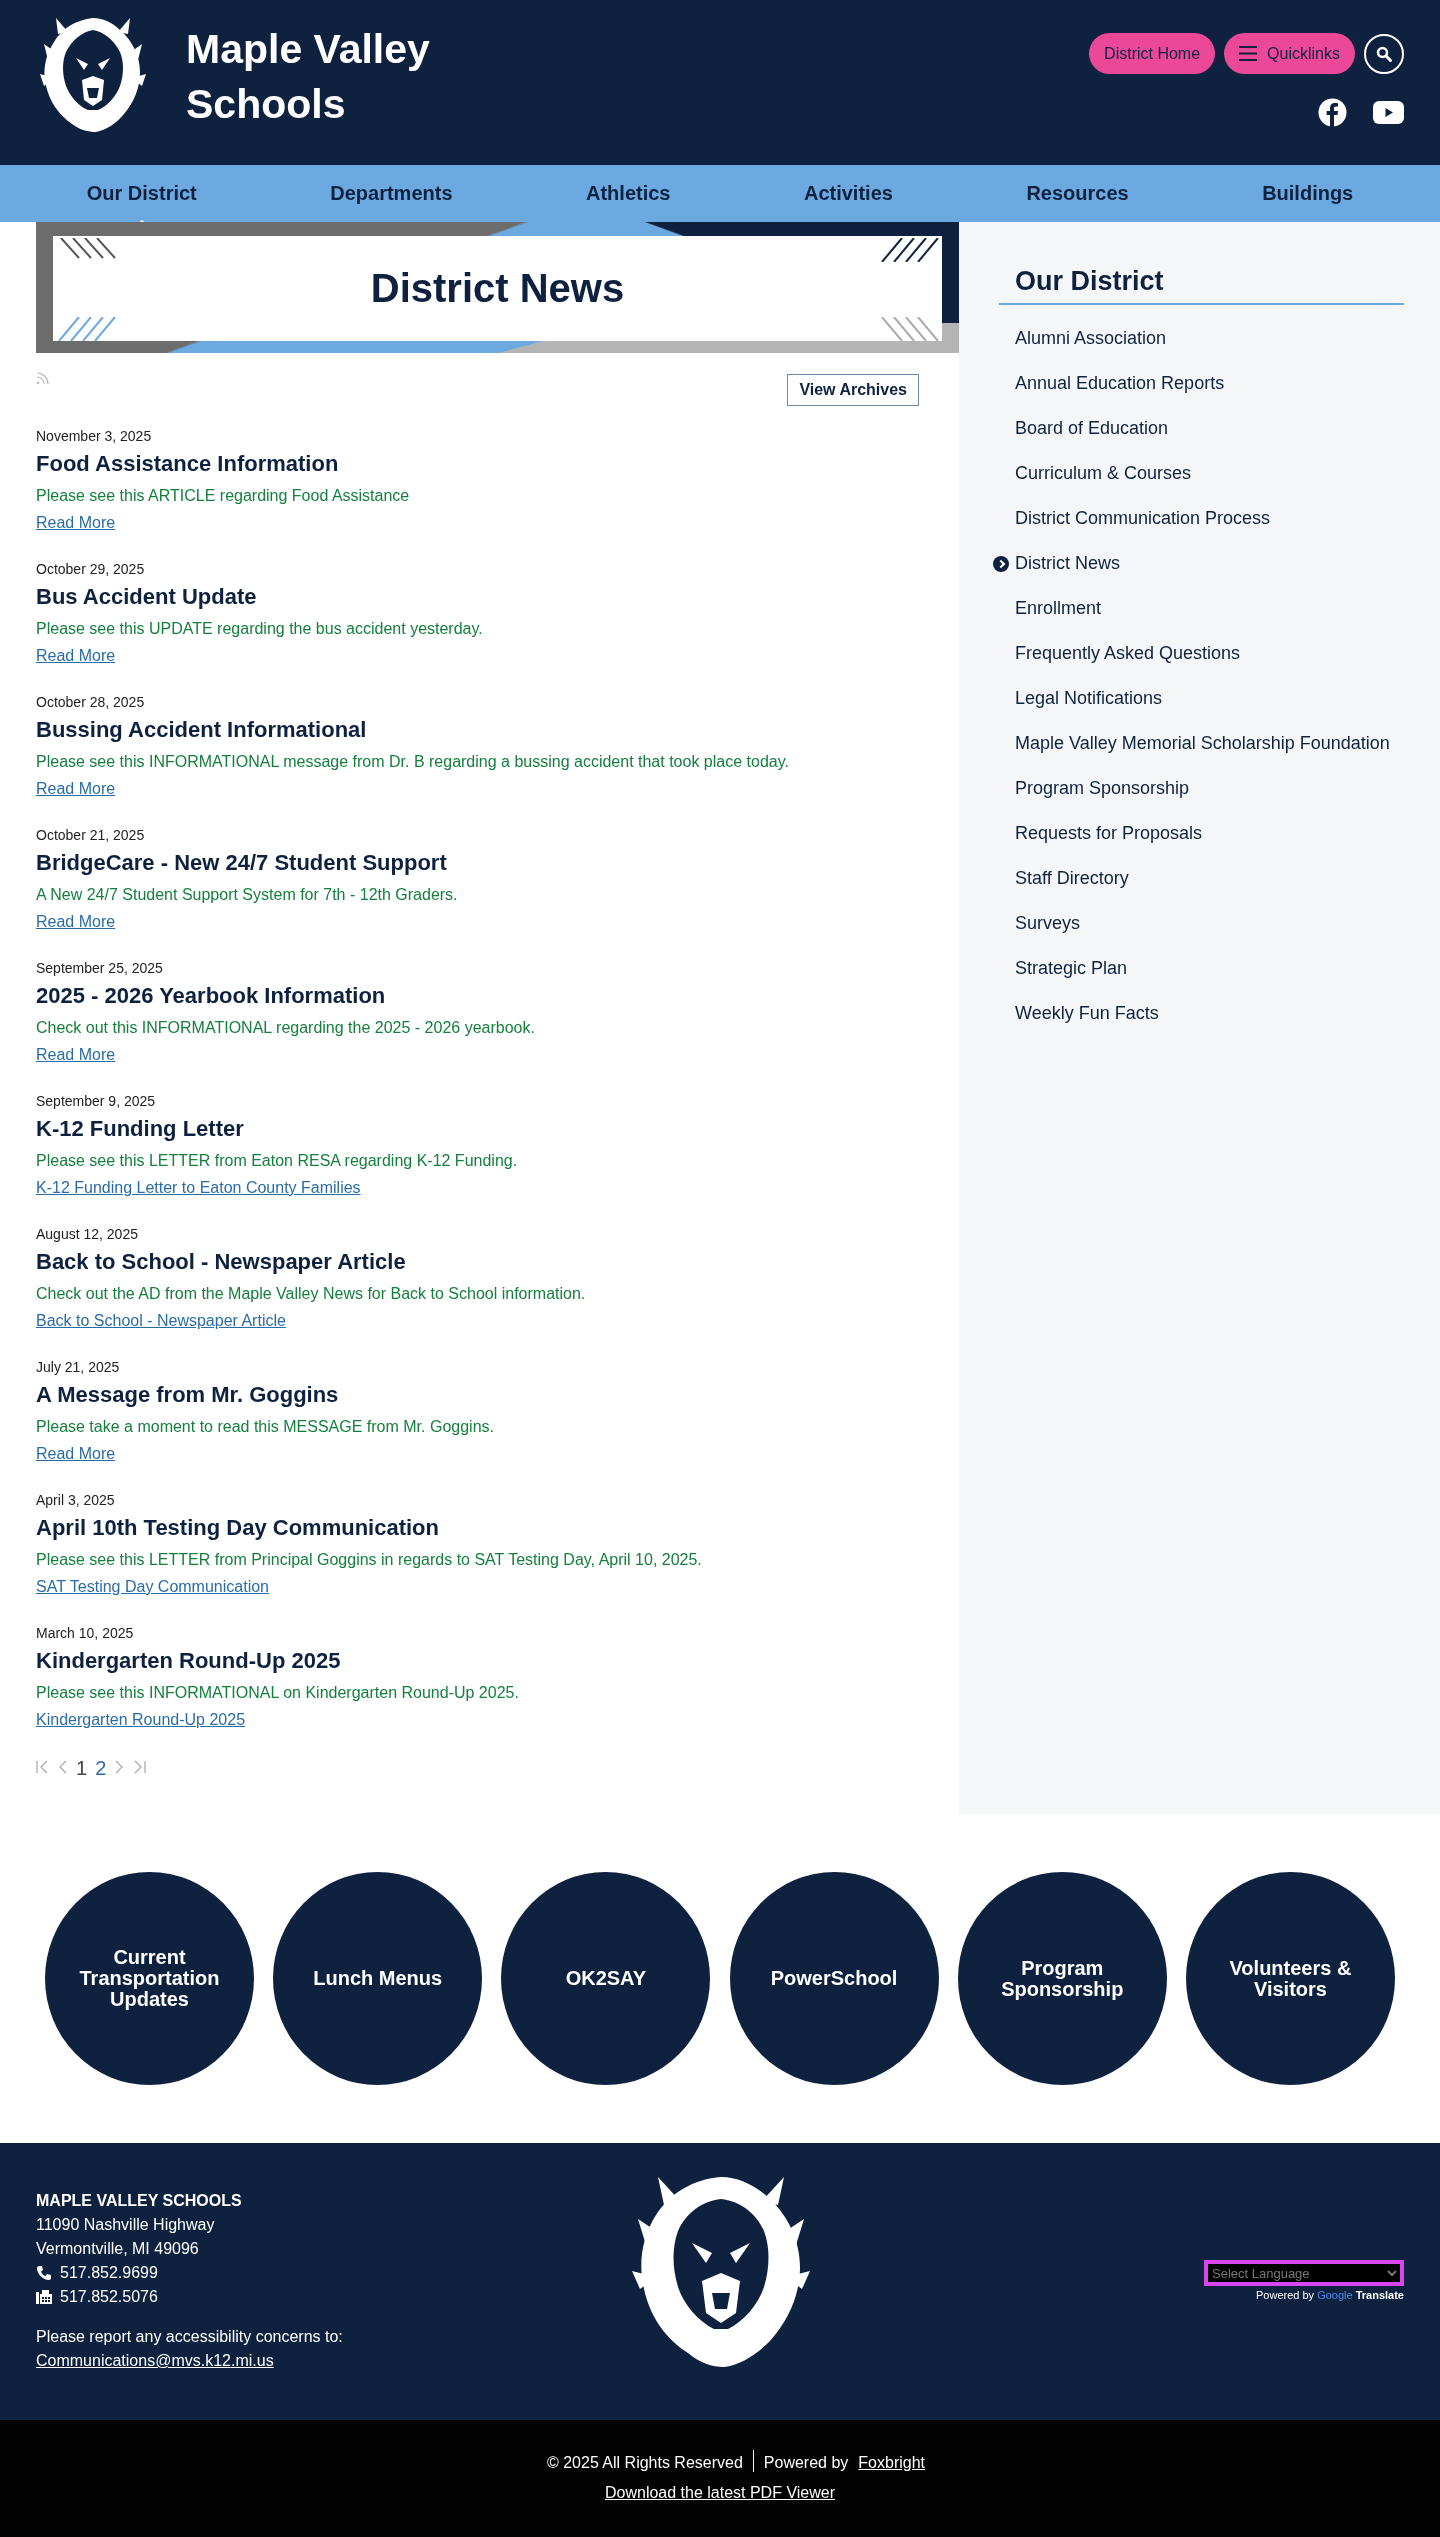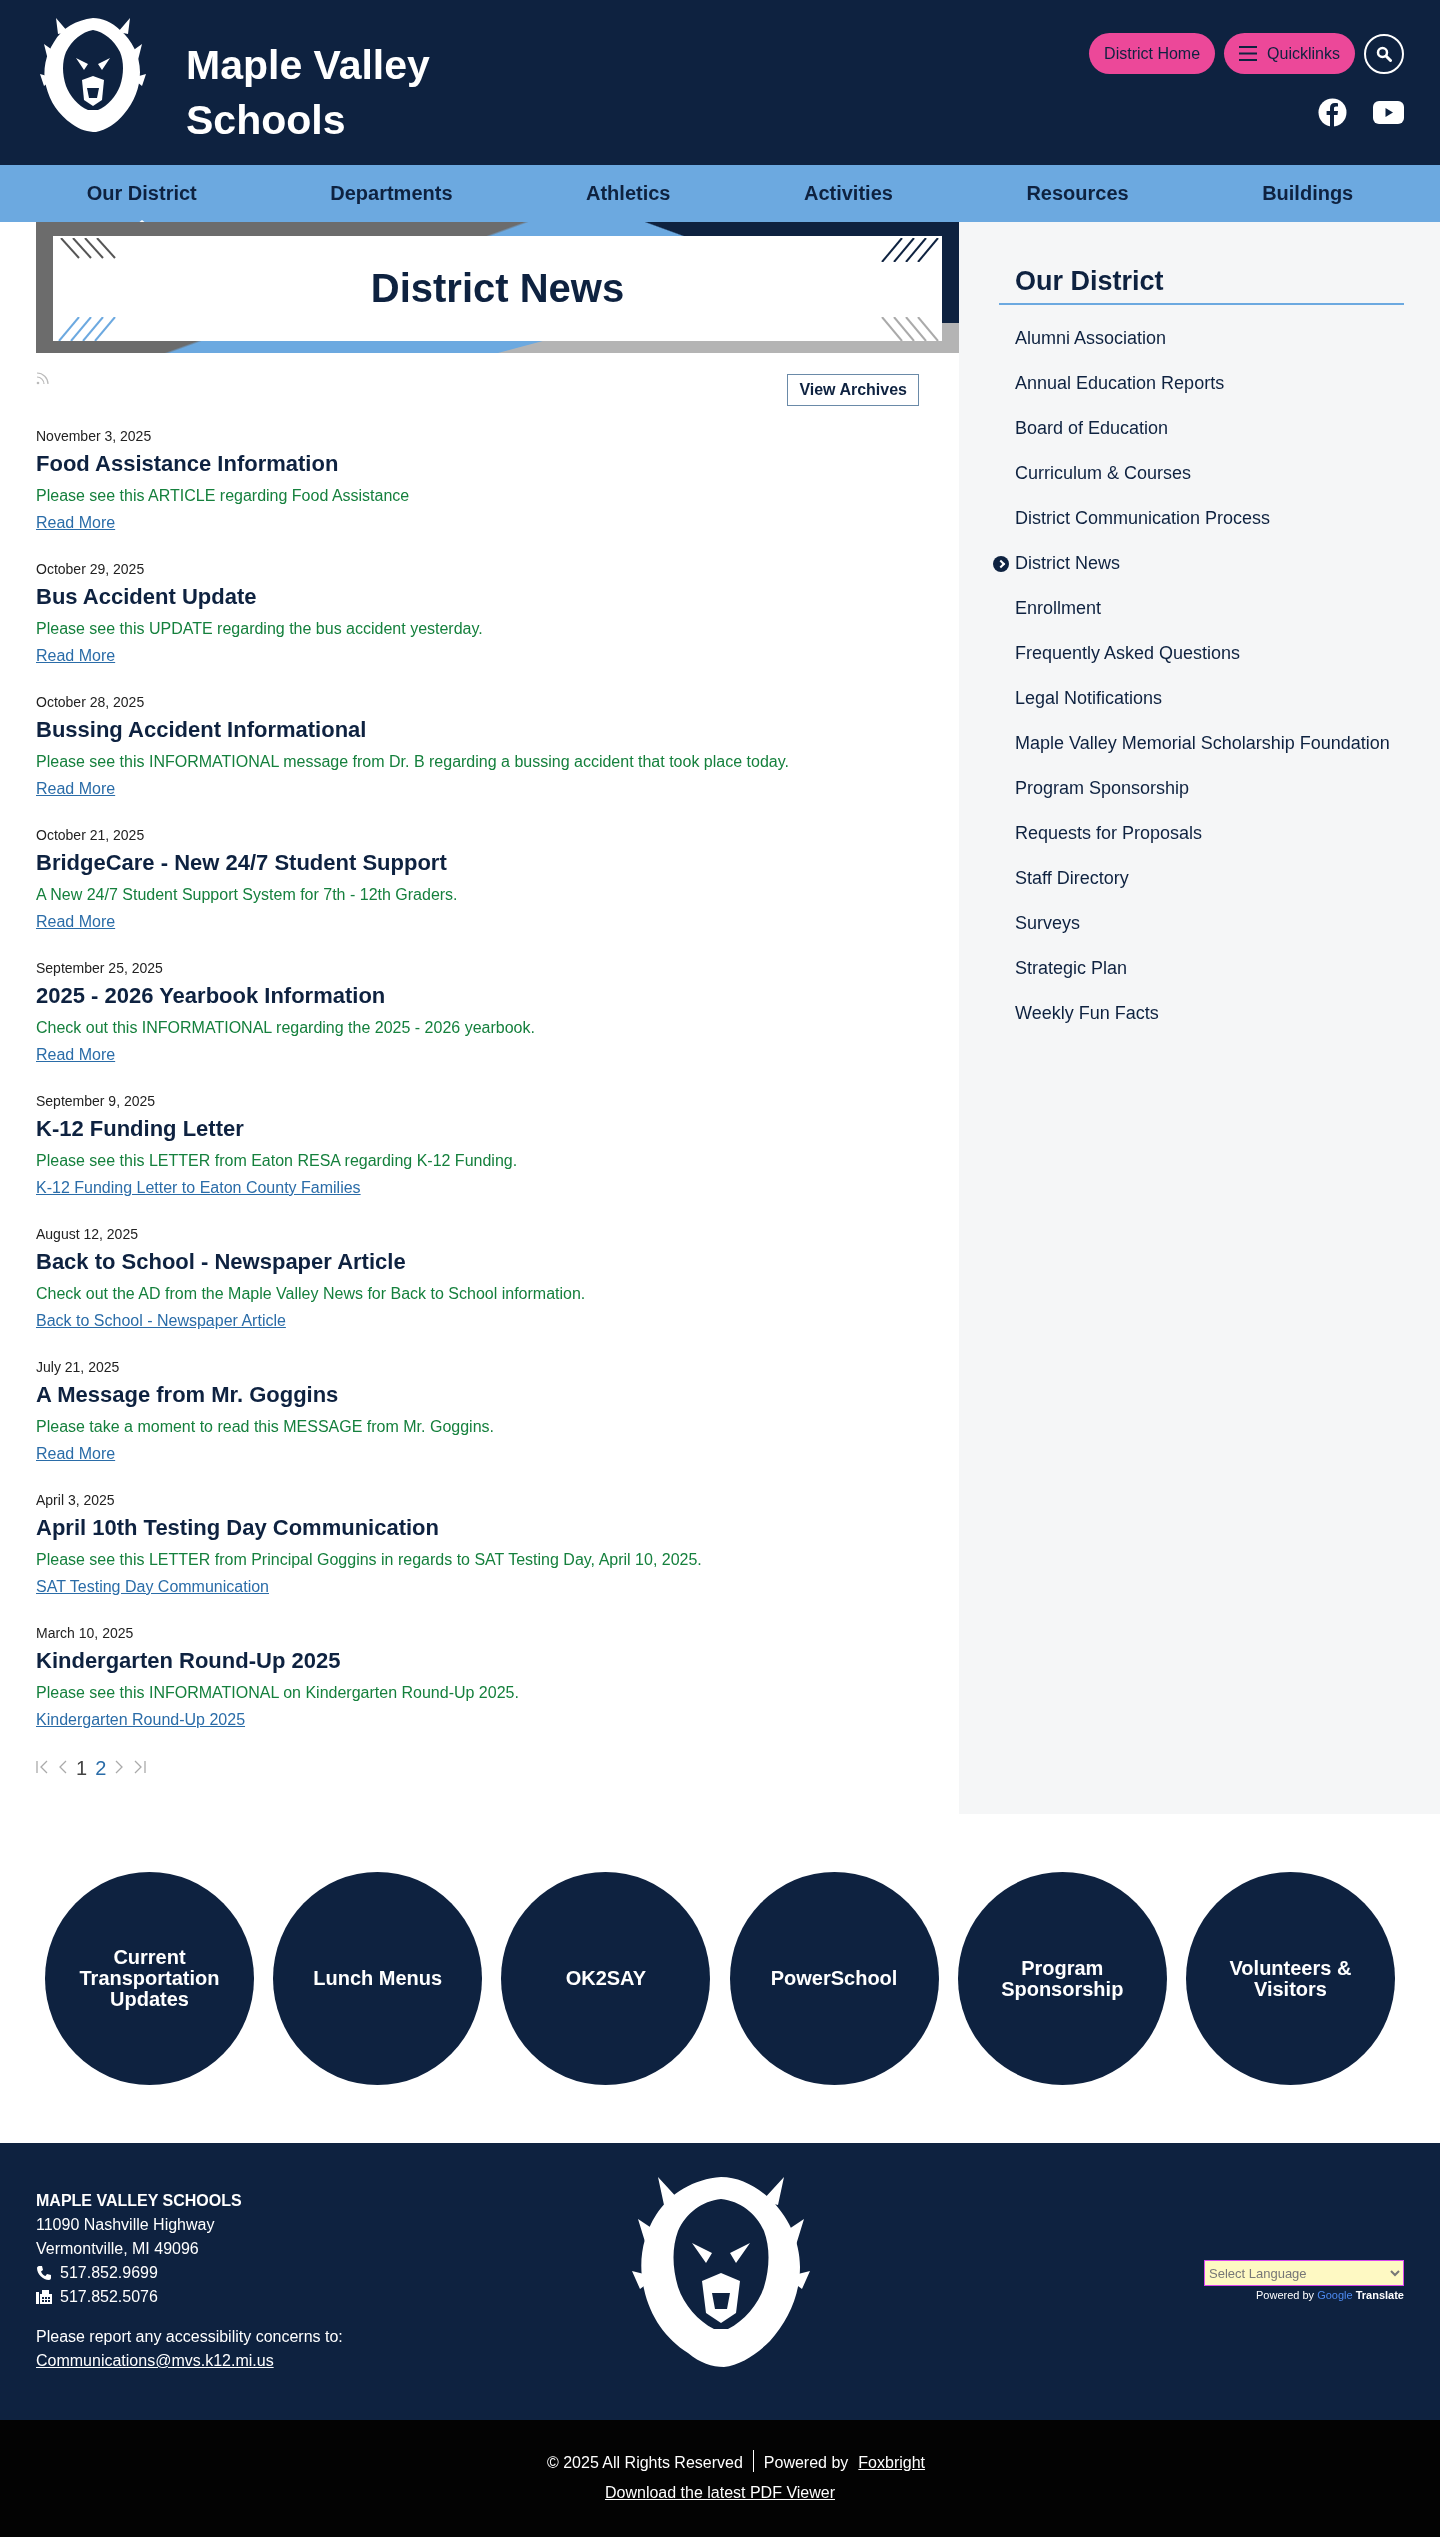--- a/index.html
+++ b/index.html
@@ -2,21 +2,21 @@
 <html><head>
 <meta charset="utf-8">
 <style>
   * { box-sizing: border-box; margin: 0; padding: 0; }
   body { width: 1440px; font-family: "Liberation Sans", sans-serif; color: #0f2240; background: #fff; }
   a { color: inherit; }
 
   
   .header { height: 165px; background: #0e2240; position: relative; }
   .logo { position: absolute; left: 36px; top: 14px; width: 114px; height: 120px; }
-  .site-title { position: absolute; left: 186px; top: 38px; color: #fff; font-size: 41px; font-weight: bold; line-height: 55px; }
+  .site-title { position: absolute; left: 186px; top: 22px; color: #fff; font-size: 41px; font-weight: bold; line-height: 55px; }
   .utility { position: absolute; right: 36px; top: 33px; display: flex; gap: 9px; align-items: center; }
   .pill { background: #ec4899; color: #0e2240; border-radius: 22px; height: 41px; padding: 0 15px; display: flex; align-items: center; gap: 10px; font-size: 16px; border: none; cursor: pointer; font-family: "Liberation Sans", sans-serif; }
   .search-btn { width: 40px; height: 40px; border-radius: 50%; border: 2px solid #fff; display: flex; align-items: center; justify-content: center; background: transparent; cursor: pointer; }
   .social { position: absolute; right: 36px; top: 98px; display: flex; gap: 26px; align-items: center; }
 
   
   .nav { height: 57px; background: #6ca9e0; display: flex; justify-content: space-around; align-items: center; padding: 0 20px; position: relative; }
   .nav-item { font-size: 20px; font-weight: bold; color: #0e2240; cursor: pointer; position: relative; padding: 0 30px; }
   .nav-item.active::after { content: ""; position: absolute; left: 50%; bottom: -23px; margin-left: -10px; border-left: 10px solid transparent; border-right: 10px solid transparent; border-bottom: 8px solid #fff; }
 
@@ -61,21 +61,21 @@
 
   
   .footer { height: 277px; background: #0e2240; color: #fff; position: relative; }
   .f-left { position: absolute; left: 36px; top: 46px; font-size: 16px; line-height: 24px; }
   .f-left .org { font-weight: bold; }
   .f-left .ph { display: flex; align-items: center; gap: 8px; }
   .f-left .access { margin-top: 16px; }
   .f-left .email { text-decoration: underline; cursor: pointer; }
   .f-logo { position: absolute; left: 628px; top: 28px; width: 186px; height: 200px; }
   .f-lang { position: absolute; right: 36px; top: 117px; text-align: right; }
-  .lang-select { width: 200px; height: 26px; background: #fef9c3; color: #777; border: 1px solid #d946ef; font-size: 13px; font-family: "Liberation Sans", sans-serif; }
+  .lang-select { width: 200px; height: 26px; background: #000000; color: #777; border: 4px solid #d946ef; font-size: 13px; font-family: "Liberation Sans", sans-serif; }
   .powered { font-size: 11px; color: #fff; margin-top: 3px; }
   .powered .g { color: #4d8af0; }
   .powered b { font-weight: bold; }
 
   .bottom { height: 118px; background: #030303; color: #fff; text-align: center; padding-top: 30px; font-size: 16px; }
   .bottom .row1 { display: flex; justify-content: center; align-items: flex-end; gap: 10px; margin-left: 32px; }
   .bottom .sep { width: 1px; height: 22px; background: #fff; }
   .bottom u { cursor: pointer; }
   .bottom .row2 { margin-top: 12px; text-decoration: underline; cursor: pointer; }
 </style>

